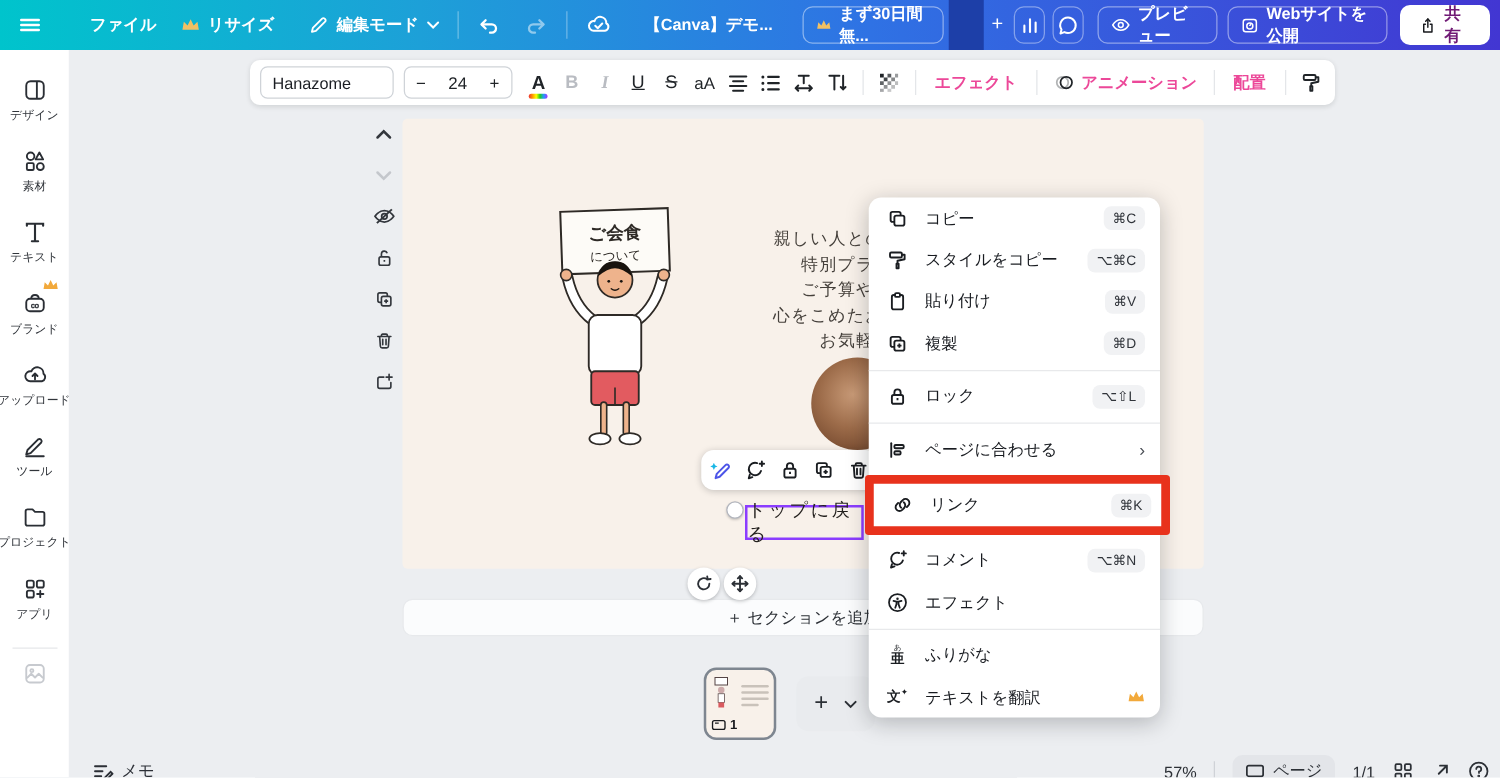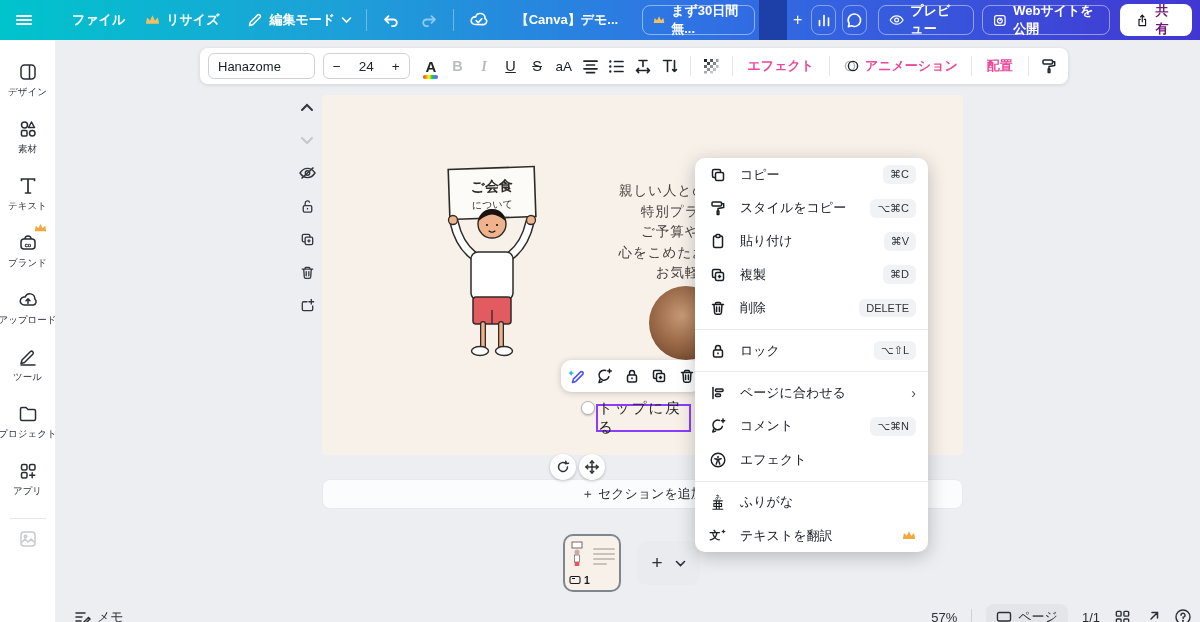--- a/index.html
+++ b/index.html
@@ -613,46 +613,49 @@
     </div>
     <div class="mrow">
       <svg width="18" height="18" viewBox="0 0 18 18" fill="none" stroke="#1a1d21" stroke-width="1.5" stroke-linejoin="round">
           <rect x="6.5" y="6.5" width="8" height="8" rx="1.5"></rect>
           <path d="M11.5 6.5V5A1.5 1.5 0 0 0 10 3.5H5A1.5 1.5 0 0 0 3.5 5v5A1.5 1.5 0 0 0 5 11.5h1.5"></path>
           <path d="M10.5 8.8v3.4M8.8 10.5h3.4"></path>
         </svg>
       <span class="lbl">複製</span>
       <span class="kbd">⌘D</span>
     </div>
-    <div class="mrow">
-      <svg width="18" height="18" viewBox="0 0 18 18" fill="none" stroke="#1a1d21" stroke-width="1.5" stroke-linecap="round" stroke-linejoin="round">
-          <path d="M3.5 5.5h11M6.5 5.5V4.5a1 1 0 0 1 1-1h3a1 1 0 0 1 1 1v1M5 5.5l.6 8.3a1.5 1.5 0 0 0 1.5 1.4h3.8a1.5 1.5 0 0 0 1.5-1.4l.6-8.3M7.6 8v4.5M10.4 8v4.5"></path>
-        </svg>
-      <span class="lbl">削除</span>
-      <span class="kbd">DELETE</span>
-    </div>
     <div class="msep"></div>
     <div class="mrow">
       <svg width="18" height="18" viewBox="0 0 18 18" fill="none" stroke="#1a1d21" stroke-width="1.5" stroke-linejoin="round">
           <rect x="4.5" y="8" width="9" height="7" rx="1.5"></rect>
           <path d="M6.5 8V6a2.5 2.5 0 0 1 5 0v2"></path>
           <path d="M9 10.4v1.8"></path>
         </svg>
       <span class="lbl">ロック</span>
       <span class="kbd">⌥⇧L</span>
     </div>
     <div class="msep"></div>
     <div class="mrow">
       <svg width="18" height="18" viewBox="0 0 18 18" fill="none" stroke="#1a1d21" stroke-width="1.5" stroke-linejoin="round">
           <path d="M4 3.5v11" stroke-linecap="round"></path>
           <rect x="6.5" y="5" width="7.5" height="2.6" rx="1"></rect>
           <rect x="6.5" y="10" width="5" height="2.6" rx="1"></rect>
         </svg>
       <span class="lbl">ページに合わせる</span>
       <span class="subarrow">›</span>
+    </div>
+    <div class="redbox">
+      <div class="mrow">
+        <svg width="18" height="18" viewBox="0 0 18 18" fill="none" stroke="#1a1d21" stroke-width="1.5" stroke-linecap="round" stroke-linejoin="round">
+            <path d="M8 11.2a3.1 3.1 0 0 1-.3-4.6l1.5-1.5a3.1 3.1 0 0 1 4.4 4.4l-1.1 1.1"></path>
+            <path d="M10 6.8a3.1 3.1 0 0 1 .3 4.6l-1.5 1.5a3.1 3.1 0 0 1-4.4-4.4l1.1-1.1"></path>
+          </svg>
+        <span class="lbl">リンク</span>
+        <span class="kbd">⌘K</span>
+      </div>
     </div>
     <div class="mrow">
       <svg width="18" height="18" viewBox="0 0 18 18" fill="none" stroke="#1a1d21" stroke-width="1.5" stroke-linecap="round" stroke-linejoin="round">
           <path d="M13.3 9.4a4.8 4.8 0 1 1-3-6"></path>
           <path d="M4.6 12.3L3.8 15l2.8-.9"></path>
           <path d="M14 2v3.4M12.3 3.7h3.4"></path>
         </svg>
       <span class="lbl">コメント</span>
       <span class="kbd">⌥⌘N</span>
     </div>

